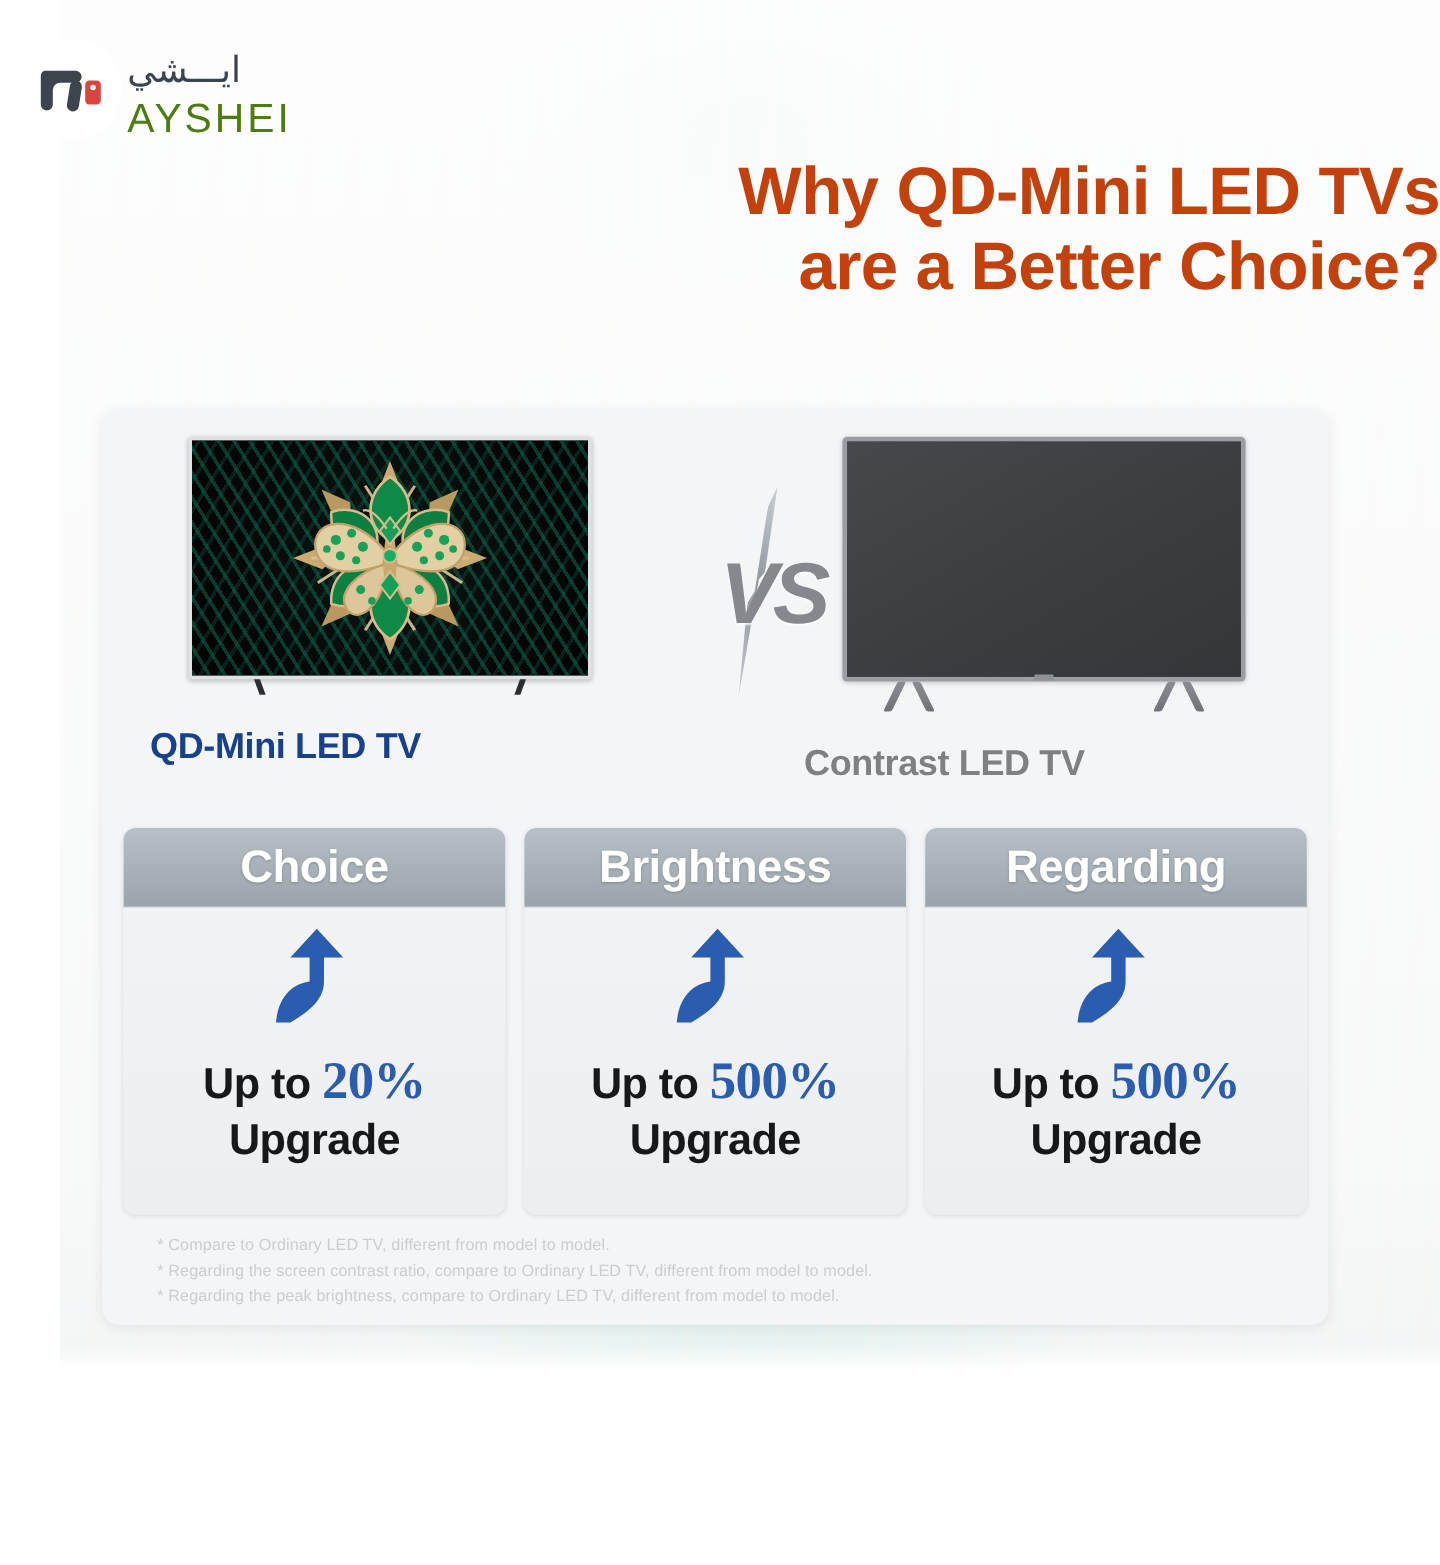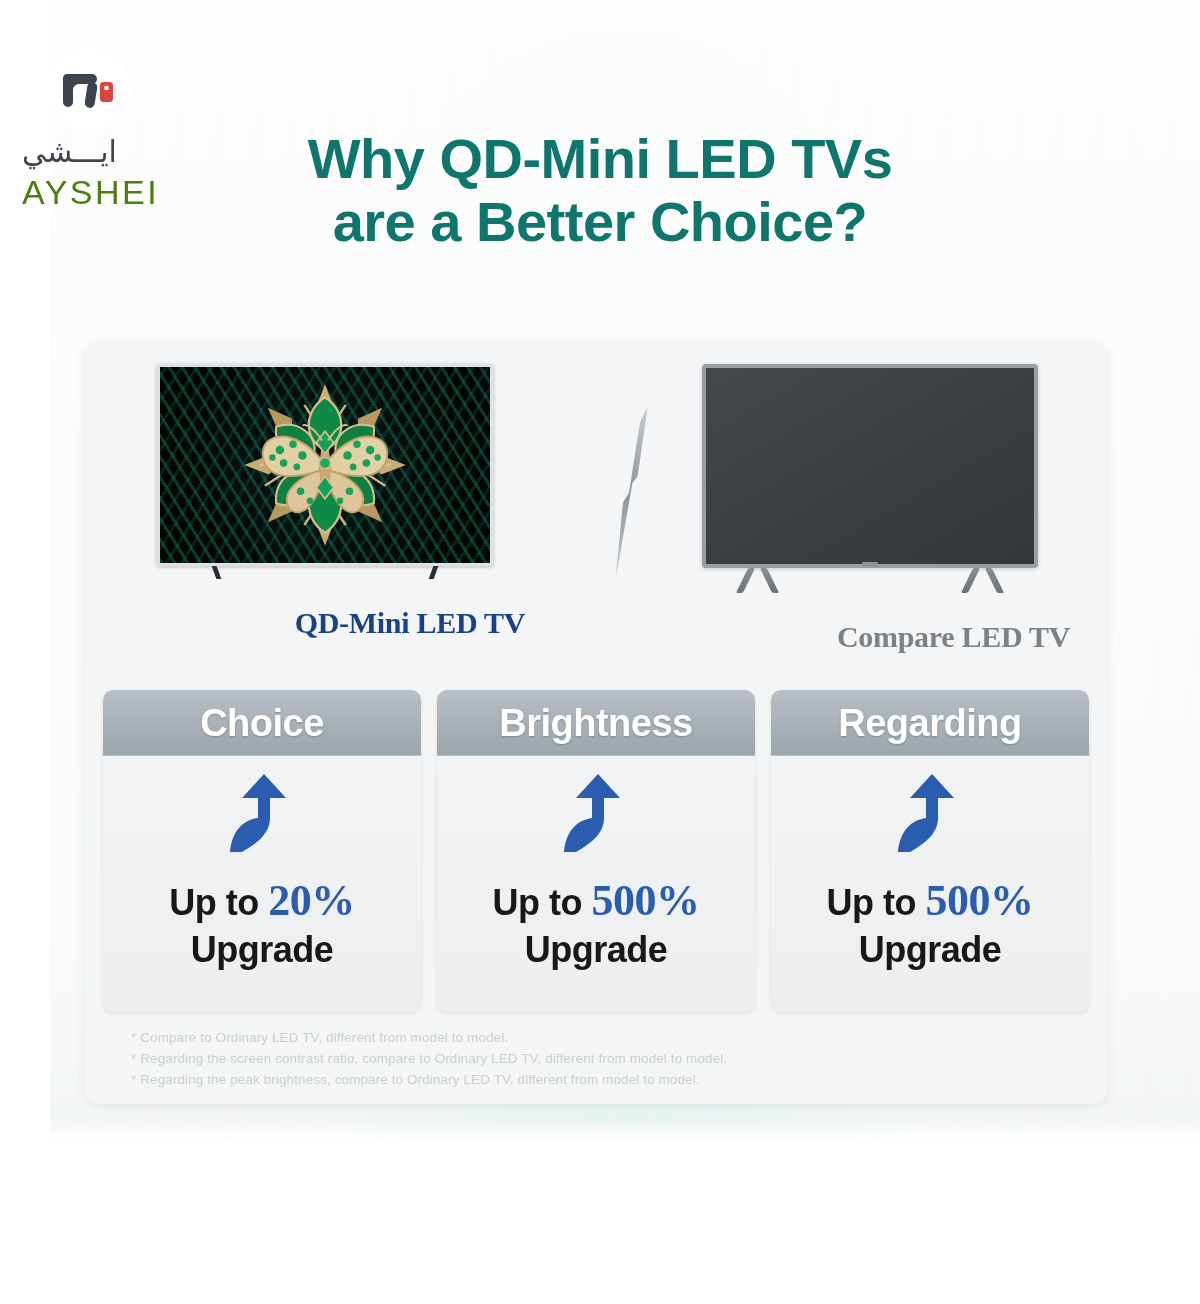--- a/index.html
+++ b/index.html
@@ -88,25 +88,24 @@
     position: absolute;
     left: 0; top: 1120px;
     width: 1200px; height: 30px;
     background: linear-gradient(180deg, rgba(255,255,255,0) 0%, #ffffff 70%);
   }
 
   
   .brand {
     position: absolute;
     left: 18px;
-    top: 47px;
+    top: 32px;
     display: flex;
-    align-items: center;
+    align-items: flex-end;
     z-index: 6;
-    flex-direction: column;
   }
   .brand-mark {
     position: relative;
     width: 84px;
     height: 84px;
     border-radius: 50%;
     background: rgba(255,255,255,0.86);
     display: flex;
     align-items: center;
     justify-content: center;
@@ -133,23 +132,23 @@
     letter-spacing: 2.5px;
     margin-top: 4px;
   }
 
   
   .headline {
     position: absolute;
     left: 0;
     top: 128px;
     width: 1200px;
-    text-align: center;
+    text-align: right;
     z-index: 5;
-    color: #0f766e;
+    color: #c2410c;
     font-size: 56px;
     font-weight: bold;
     line-height: 1.12;
     letter-spacing: -0.5px;
     text-shadow: 0 2px 3px rgba(255,255,255,0.85);
   }
   .headline .l1 { display: block; }
   .headline .l2 { display: block; }
 
   
@@ -169,22 +168,21 @@
   .compare {
     position: absolute;
     left: 0; top: 0;
     width: 1022px;
     height: 330px;
   }
   .tv-col {
     position: absolute;
     top: 22px;
     width: 400px;
-    text-align: right;
-    font-family: Liberation Serif, serif;
+    text-align: left;
   }
   .tv-col.left  { left: 40px; }
   .tv-col.right { left: 585px; }
 
   
   .tv-qd-frame {
     position: relative;
     width: 330px;
     height: 196px;
     margin: 0 auto;
@@ -516,34 +514,35 @@
                 </g>
               </g>
             </svg>
           </div>
           <div class="tv-qd-stand"></div>
           <div class="tv-label qd">QD-Mini LED TV</div>
         </div>
 
         <div class="vs-wrap">
           <div class="vs-bolt"></div>
+          <div class="vs-text">VS</div>
         </div>
 
         <div class="tv-col right">
           <div class="tv-ord-frame">
             <div class="tv-ord-screen"></div>
             <div class="tv-ord-chin"></div>
           </div>
           <div class="tv-ord-stand">
             <div class="leg l1"></div>
             <div class="leg l2"></div>
             <div class="leg r1"></div>
             <div class="leg r2"></div>
           </div>
-          <div class="tv-label ord">Compare LED TV</div>
+          <div class="tv-label ord">Contrast LED TV</div>
         </div>
 
       </div>
 
       <div class="cards">
 
         <div class="card">
           <div class="card-header">
             <span class="card-title">Choice</span>
           </div>

